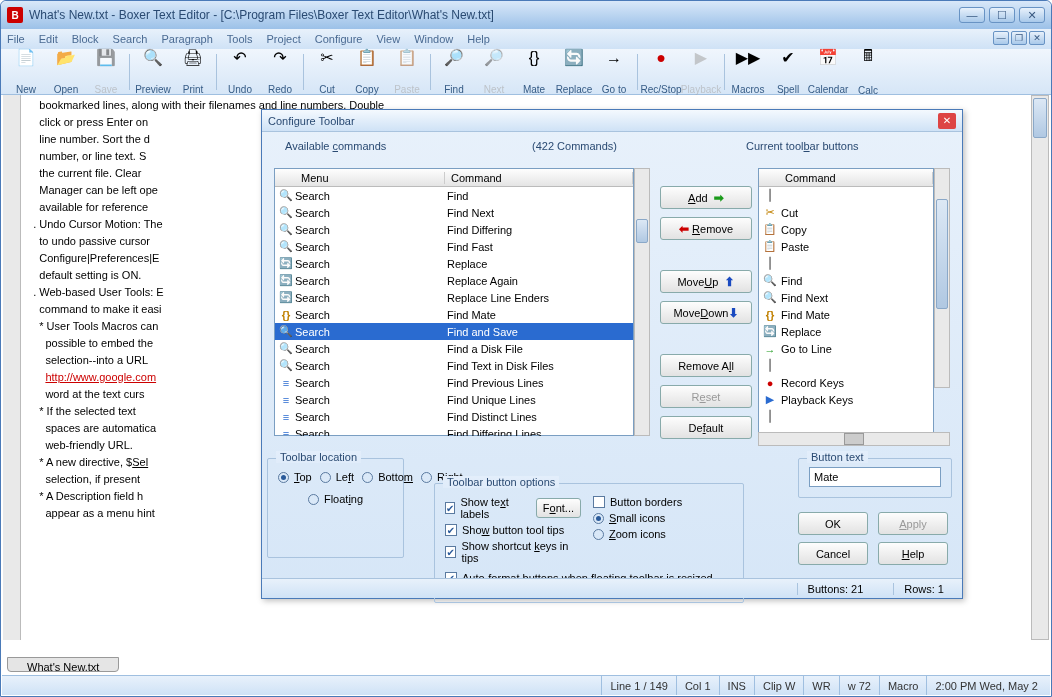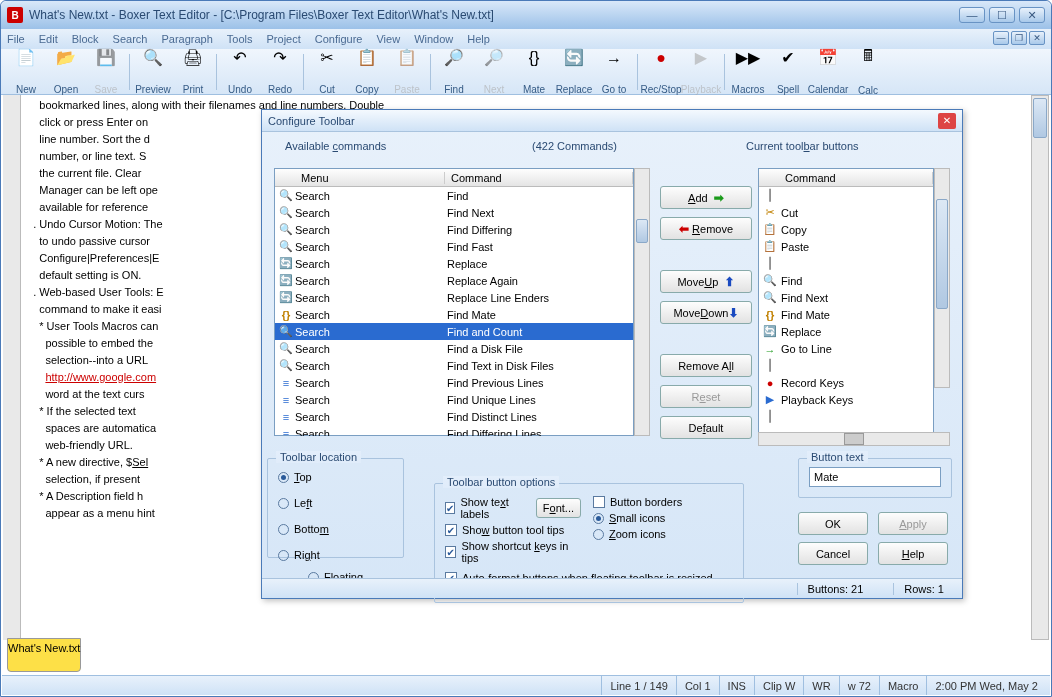--- a/index.html
+++ b/index.html
@@ -19,21 +19,21 @@
 .tbtn .ic { width: 20px; height: 20px; display: flex; align-items: center; justify-content: center; font-size: 16px; }
 .tbtn .lbl { font-size: 10px; color: #355b85; margin-top: 17px; }
 .tbtn.disabled .lbl, .tbtn.disabled .ic { color: #aaa; opacity: 0.6; }
 .sep { width: 1px; height: 36px; background: #a9c3de; margin: 0 2px; }
 .editor-area { position: absolute; left: 1px; top: 94px; right: 1px; bottom: 56px; background: #fff; }
 .editor { position: absolute; left: 22px; top: 0; right: 22px; bottom: 0; font-family: "Courier New", monospace; font-size: 13px; line-height: 17px; white-space: pre; color: #000; padding: 2px 0; overflow: hidden; }
 .editor .red { color: #c00; text-decoration: underline; }
 .editor .underline { text-decoration: underline; }
 .scroll-v { position: absolute; right: 1px; top: 0; width: 18px; bottom: 0; background: #e9e9e9; border: 1px solid #bbb; }
 .gutter { position: absolute; left: 1px; top: 0; width: 18px; bottom: 0; background: #e9e9e9; border-right: 1px solid #bbb; }
-.doc-tab { position: absolute; left: 6px; bottom: 24px; height: 34px; background: #fde047; border: 1px solid #999; border-radius: 0 0 4px 4px; padding: 3px 0; font-size: 11px; }
+.doc-tab { position: absolute; left: 6px; bottom: 24px; height: 15px; background: #e5e5e5; border: 1px solid #999; border-radius: 0 0 4px 4px; padding: 3px 19px; font-size: 11px; }
 .statusbar { position: absolute; left: 1px; right: 1px; bottom: 1px; height: 20px; background: linear-gradient(#e8f1fb,#cfe2f6); border-top: 1px solid #9fbfe0; display: flex; align-items: center; padding: 0 4px; gap: 0; font-size: 11px; color: #333; }
 .statusbar .cell { border-left: 1px solid #9fbfe0; padding: 0 8px; height: 100%; display: flex; align-items: center; }
 .statusbar .spacer { flex: 1; }
 
 .dialog { position: absolute; left: 260px; top: 108px; width: 702px; height: 490px; background: linear-gradient(#e8f1fb,#d6e6f7); border: 1px solid #4a7ab8; box-shadow: 2px 2px 6px rgba(0,0,0,0.25); }
 .dialog .dlg-title { height: 22px; background: linear-gradient(#f4f9fe,#cfe2f6); display: flex; align-items: center; padding: 0 6px; border-bottom: 1px solid #a9c3de; }
 .dialog .dlg-title span { font-size: 11px; color: #2a4a72; flex: 1; }
 .dialog .dlg-close { width: 18px; height: 16px; background: #d44; color: #fff; border-radius: 2px; display: flex; align-items:center; justify-content:center; font-size: 10px; cursor: pointer; }
 .dlg-body { padding: 8px 23px; position: relative; height: calc(100% - 22px); }
 .dlg-label { color: #2a4a72; font-size: 11px; }
@@ -68,21 +68,21 @@
 .radio .r { width: 11px; height: 11px; border: 1px solid #5a7aa0; border-radius: 50%; display:flex; align-items:center; justify-content:center; }
 .radio .r.on::after { content:''; width:5px; height:5px; background:#2a5a9a; border-radius:50%; }
 .check .c { width: 12px; height: 12px; border: 1px solid #5a7aa0; background:#fff; display:flex; align-items:center; justify-content:center; font-size:10px; color:#2a5a9a; }
 .txt-input { width: 100%; height: 20px; border: 1px solid #7a9ec2; background: #fff; padding: 2px 4px; font-size: 11px; }
 .ok-row { position: absolute; left: 536px; top: 380px; display: flex; gap: 10px; }
 .ok-row .btn, .ok-row2 .btn { width: 70px; }
 .ok-row2 { position: absolute; left: 536px; top: 410px; display: flex; gap: 10px; }
 .dlg-status { position: absolute; left: 0; bottom: 0; right: 0; height: 20px; border-top: 1px solid #a9c3de; display: flex; align-items: center; justify-content: flex-end; padding: 0 8px; gap: 20px; background: linear-gradient(#e8f1fb,#cfe2f6); }
 .dlg-status .cell { border-left: 1px solid #a9c3de; padding: 0 10px; }
 .u { text-decoration: underline; }
-.loc-grid { display: grid; grid-template-columns: 1fr; gap: 6px 8px; }
+.loc-grid { display: grid; grid-template-columns: 1fr 1fr 1fr 1fr; gap: 6px 8px; }
 .arrow { font-size: 12px; font-weight: bold; }
 .arrow.green { color: #1a9a1a; }
 .arrow.red { color: #c00; }
 .arrow.blue { color: #1a4ac0; }
 .scroll-thumb { position:absolute; left:1px; right:1px; background:linear-gradient(#dce8f5,#b0c8e2); border:1px solid #8aa8c8; border-radius:2px; }
 </style>
 </head>
 <body>
 
 <div class="window">
@@ -301,21 +301,21 @@
                 <span style="color:#c08000;font-weight:bold">{}</span>
               </span>
               <span class="c1">Search</span>
               <span class="c2">Find Mate</span>
             </div>
             <div class="row sel">
               <span class="ic">
                 <span style="color:#2a6bd0">🔍</span>
               </span>
               <span class="c1">Search</span>
-              <span class="c2">Find and Count</span>
+              <span class="c2">Find and Save</span>
             </div>
             <div class="row">
               <span class="ic">
                 <span style="color:#2a6bd0">🔍</span>
               </span>
               <span class="c1">Search</span>
               <span class="c2">Find a Disk File</span>
             </div>
             <div class="row">
               <span class="ic">

